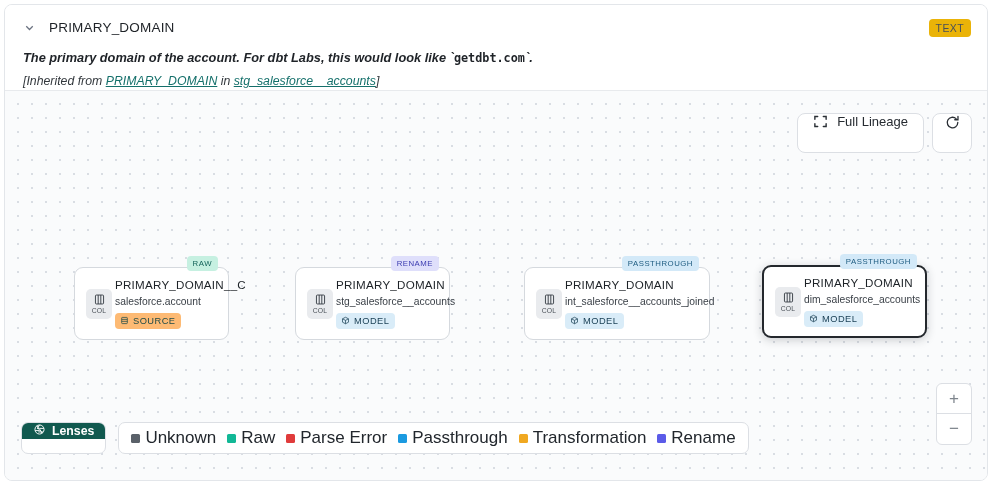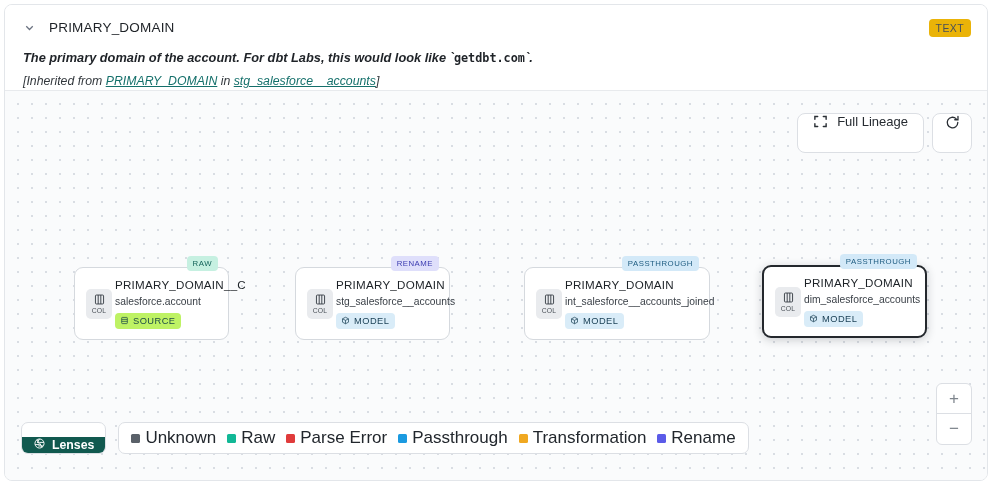--- a/index.html
+++ b/index.html
@@ -146,21 +146,21 @@
   .node-title { font-size: 11.6px; color: #1c2126; letter-spacing: .25px; }
   .node-sub { font-size: 10.3px; color: #3b4148; margin-top: 5px; }
   .kind-badge {
     margin-top: 6px;
     display: inline-flex; align-items: center; gap: 4px;
     font-size: 9.3px;
     letter-spacing: .45px;
     padding: 2.5px 6px 2.5px 5px;
     border-radius: 4px;
   }
-  .kind-source { background: #bef264; color: #1d4a47; }
+  .kind-source { background: #fdba74; color: #1d4a47; }
   .kind-model  { background: #d9ecf8; color: #1c4257; }
 
   .tag {
     position: absolute;
     top: -12px;
     font-size: 7.8px;
     letter-spacing: .5px;
     padding: 3px 6px;
     border-radius: 4px;
     z-index: 4;
@@ -168,21 +168,21 @@
   .tag-raw         { background: #c6f0e1; color: #14635a; }
   .tag-rename      { background: #dfdffb; color: #3b3bb0; }
   .tag-passthrough { background: #d3e9f8; color: #1d5b80; }
 
   
   .edges { position: absolute; inset: 0; z-index: 1; }
 
   
   .bottom { position: absolute; left: 16px; bottom: 26px; display: flex; gap: 12px; align-items: center; }
   .lens-group {
-    display: flex; align-items: flex-end;
+    display: flex; align-items: flex-start;
     border: 1px solid #dcdfe4;
     border-radius: 7px;
     overflow: hidden;
     background: #ffffff;
     height: 32px;
   }
   .lens-btn {
     background: #11594f;
     color: #ffffff;
     display: flex; align-items: center; gap: 6px;

